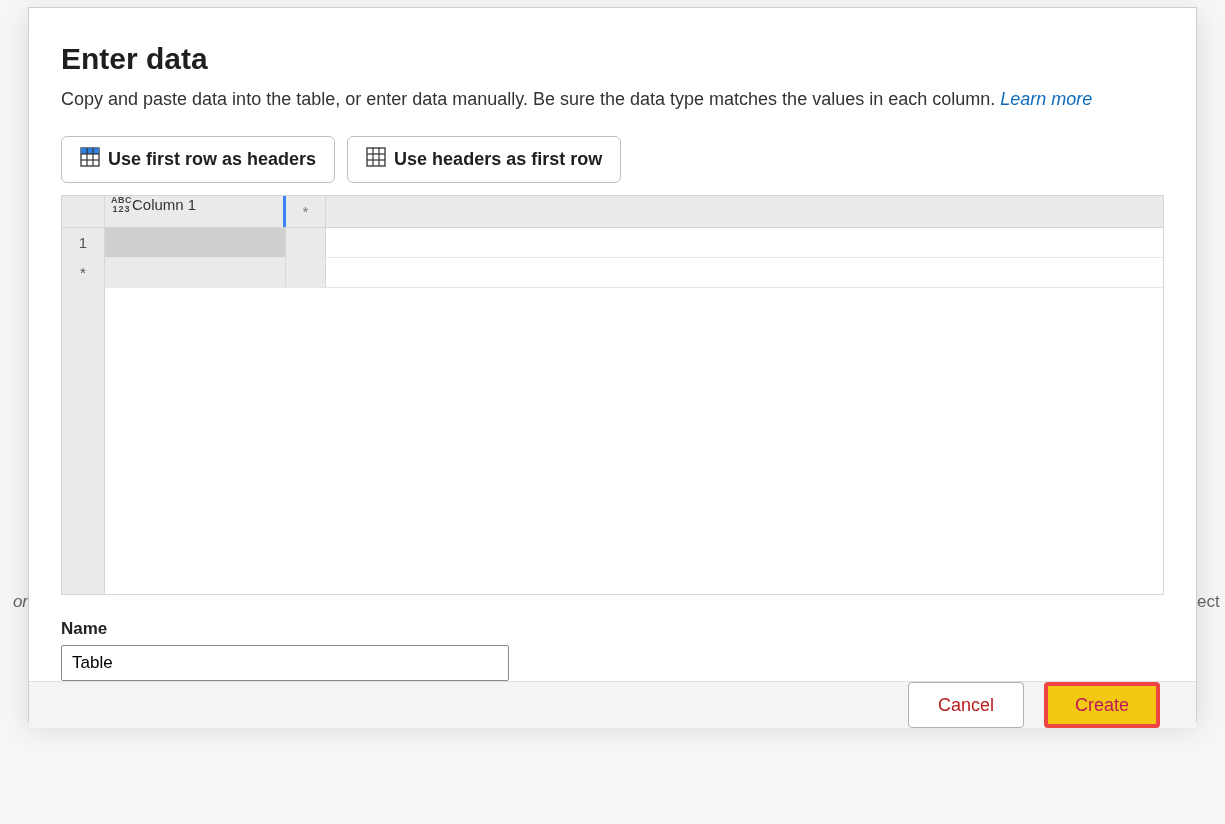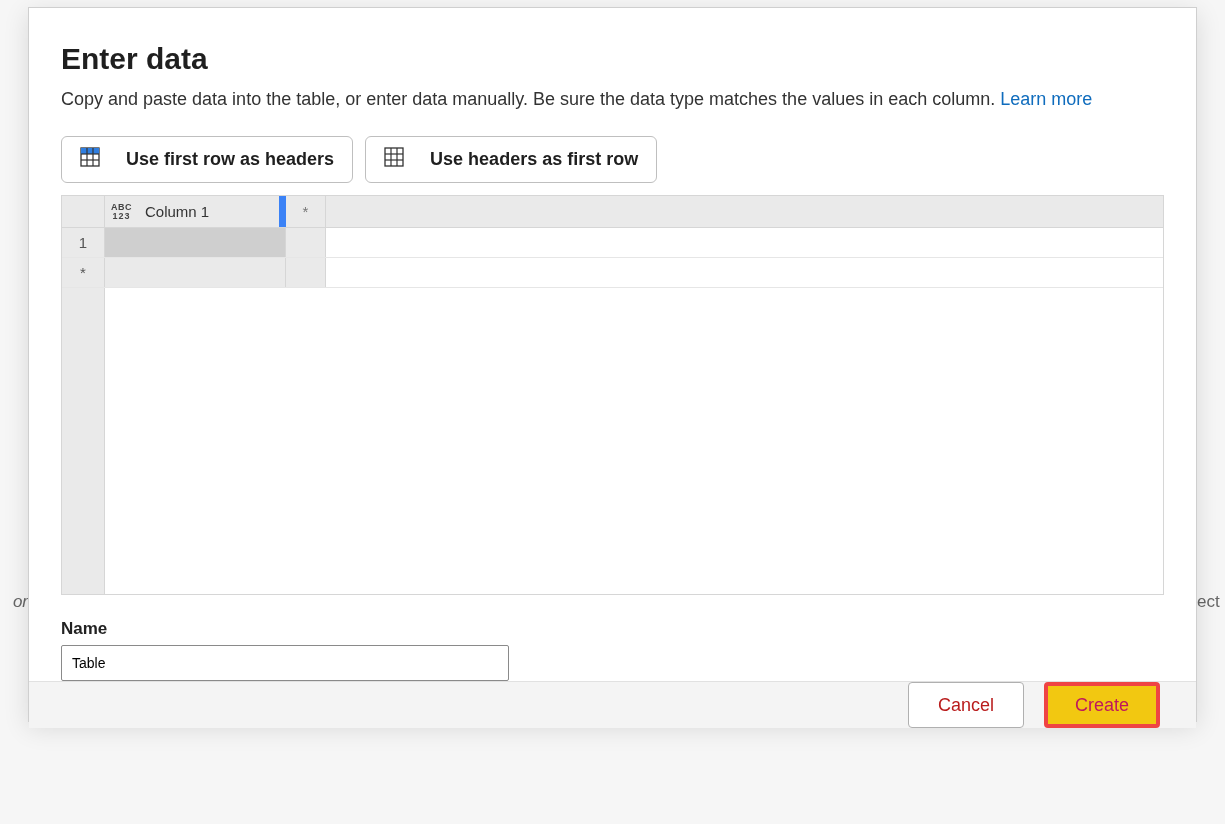--- a/index.html
+++ b/index.html
@@ -34,30 +34,31 @@
     }
     .subtitle {
       margin: 0 0 24px 0;
       font-size: 18px;
       color: #333;
       line-height: 1.45;
     }
     .subtitle a {
       color: #0f6cbd;
       text-decoration: none;
+      font-style: italic;
     }
     .toolbar {
       display: flex;
       gap: 12px;
       margin-bottom: 12px;
     }
     .tool-btn {
       display: inline-flex;
       align-items: center;
-      gap: 26px;
+      gap: 8px;
       padding: 10px 18px;
       border: 1px solid #bfbfbf;
       background: #fff;
       border-radius: 6px;
       font-size: 18px;
       font-weight: 600;
       color: #1f1f1f;
       cursor: pointer;
     }
 
@@ -87,25 +88,25 @@
       border-right: 1px solid #d6d6d6;
       display: flex;
       align-items: center;
       justify-content: center;
       background: #eaeaea;
       color: #555;
     }
     .col-header {
       width: 181px;
       flex: 0 0 181px;
-      border-right: 7px solid #3b82f6;
-      display: flex;
-      align-items: center;
+      border-right: 3px solid #3b82f6;
+      display: flex;
+      align-items: flex-start;
       padding-left: 6px;
-      gap: 13px;
+      gap: 0;
       font-weight: 400;
       color: #333;
     }
     .col-ext {
       width: 40px;
       flex: 0 0 40px;
       border-right: 1px solid #d6d6d6;
       display: flex;
       align-items: center;
       justify-content: center;
@@ -151,21 +152,21 @@
       font-size: 17px;
       font-weight: 600;
       color: #222;
       display: block;
       margin-bottom: 6px;
     }
     .name-input {
       width: 448px;
       height: 36px;
       padding: 4px 10px;
-      font-size: 14px;
+      font-size: 17px;
       border: 1px solid #8a8a8a;
       border-radius: 2px;
       font-family: inherit;
     }
     .footer {
       height: 74px;
       background: #f4f4f4;
       border-top: 1px solid #e1e1e1;
       display: flex;
       align-items: center;

